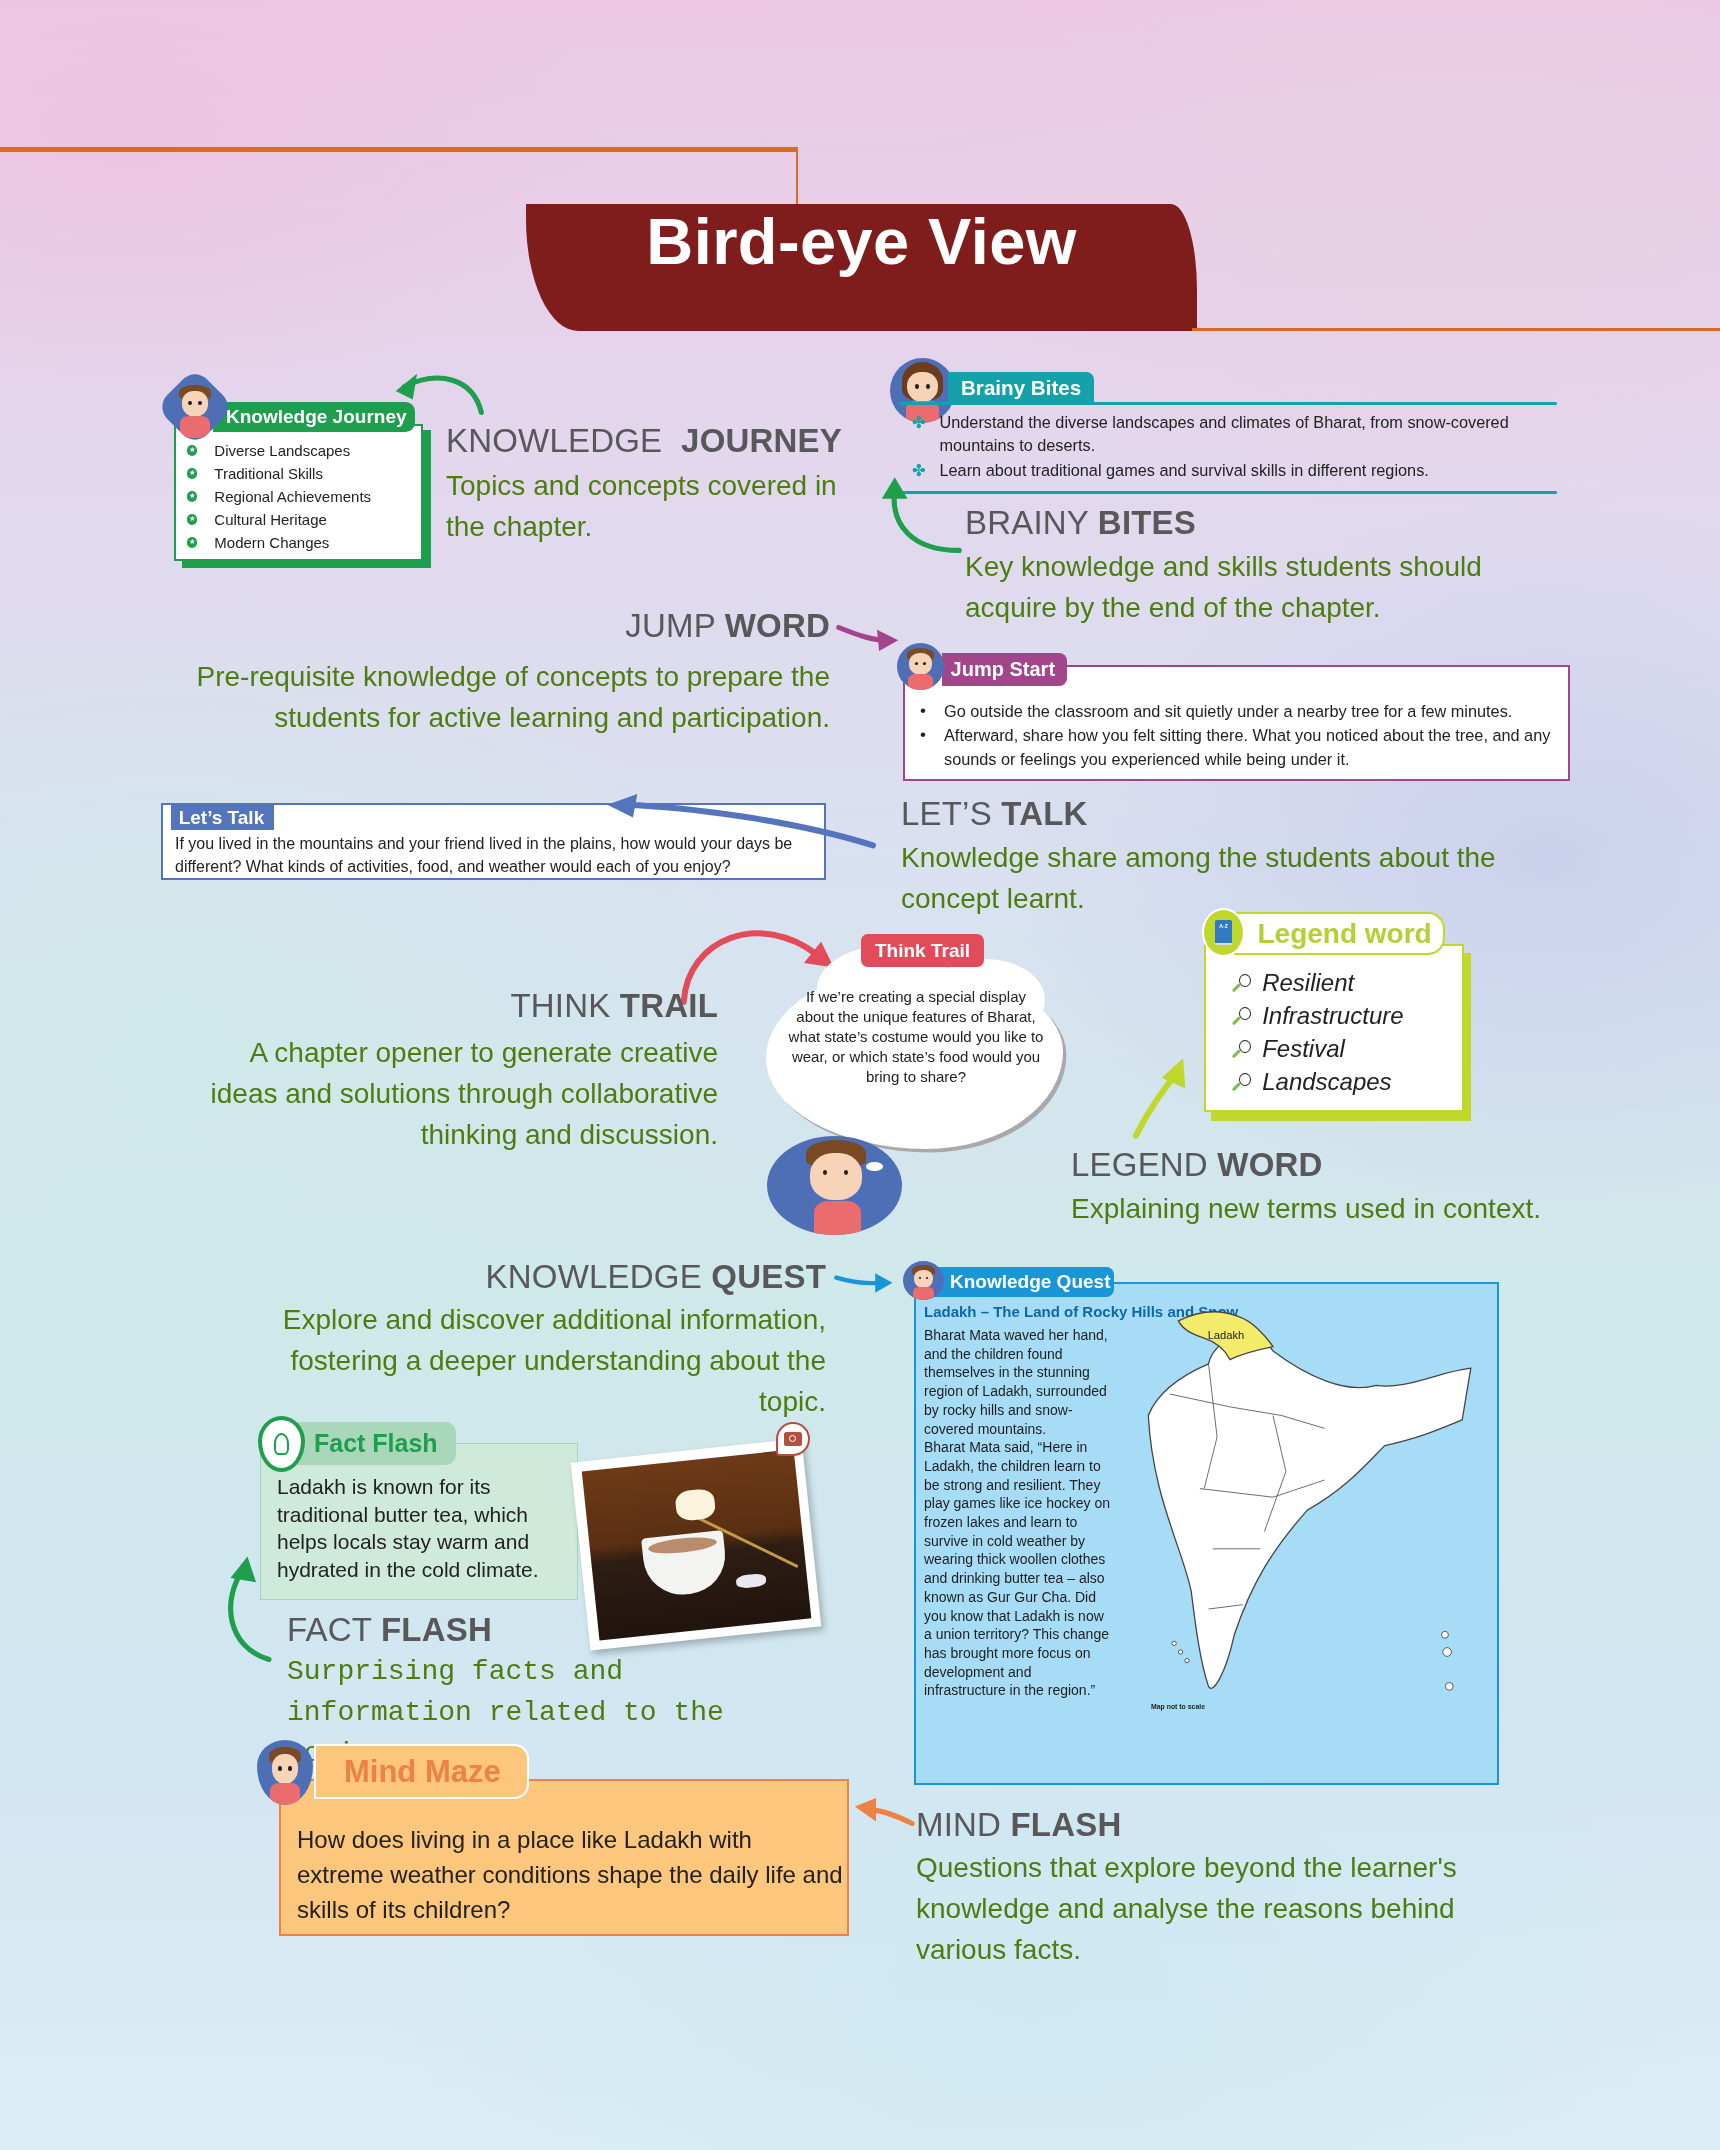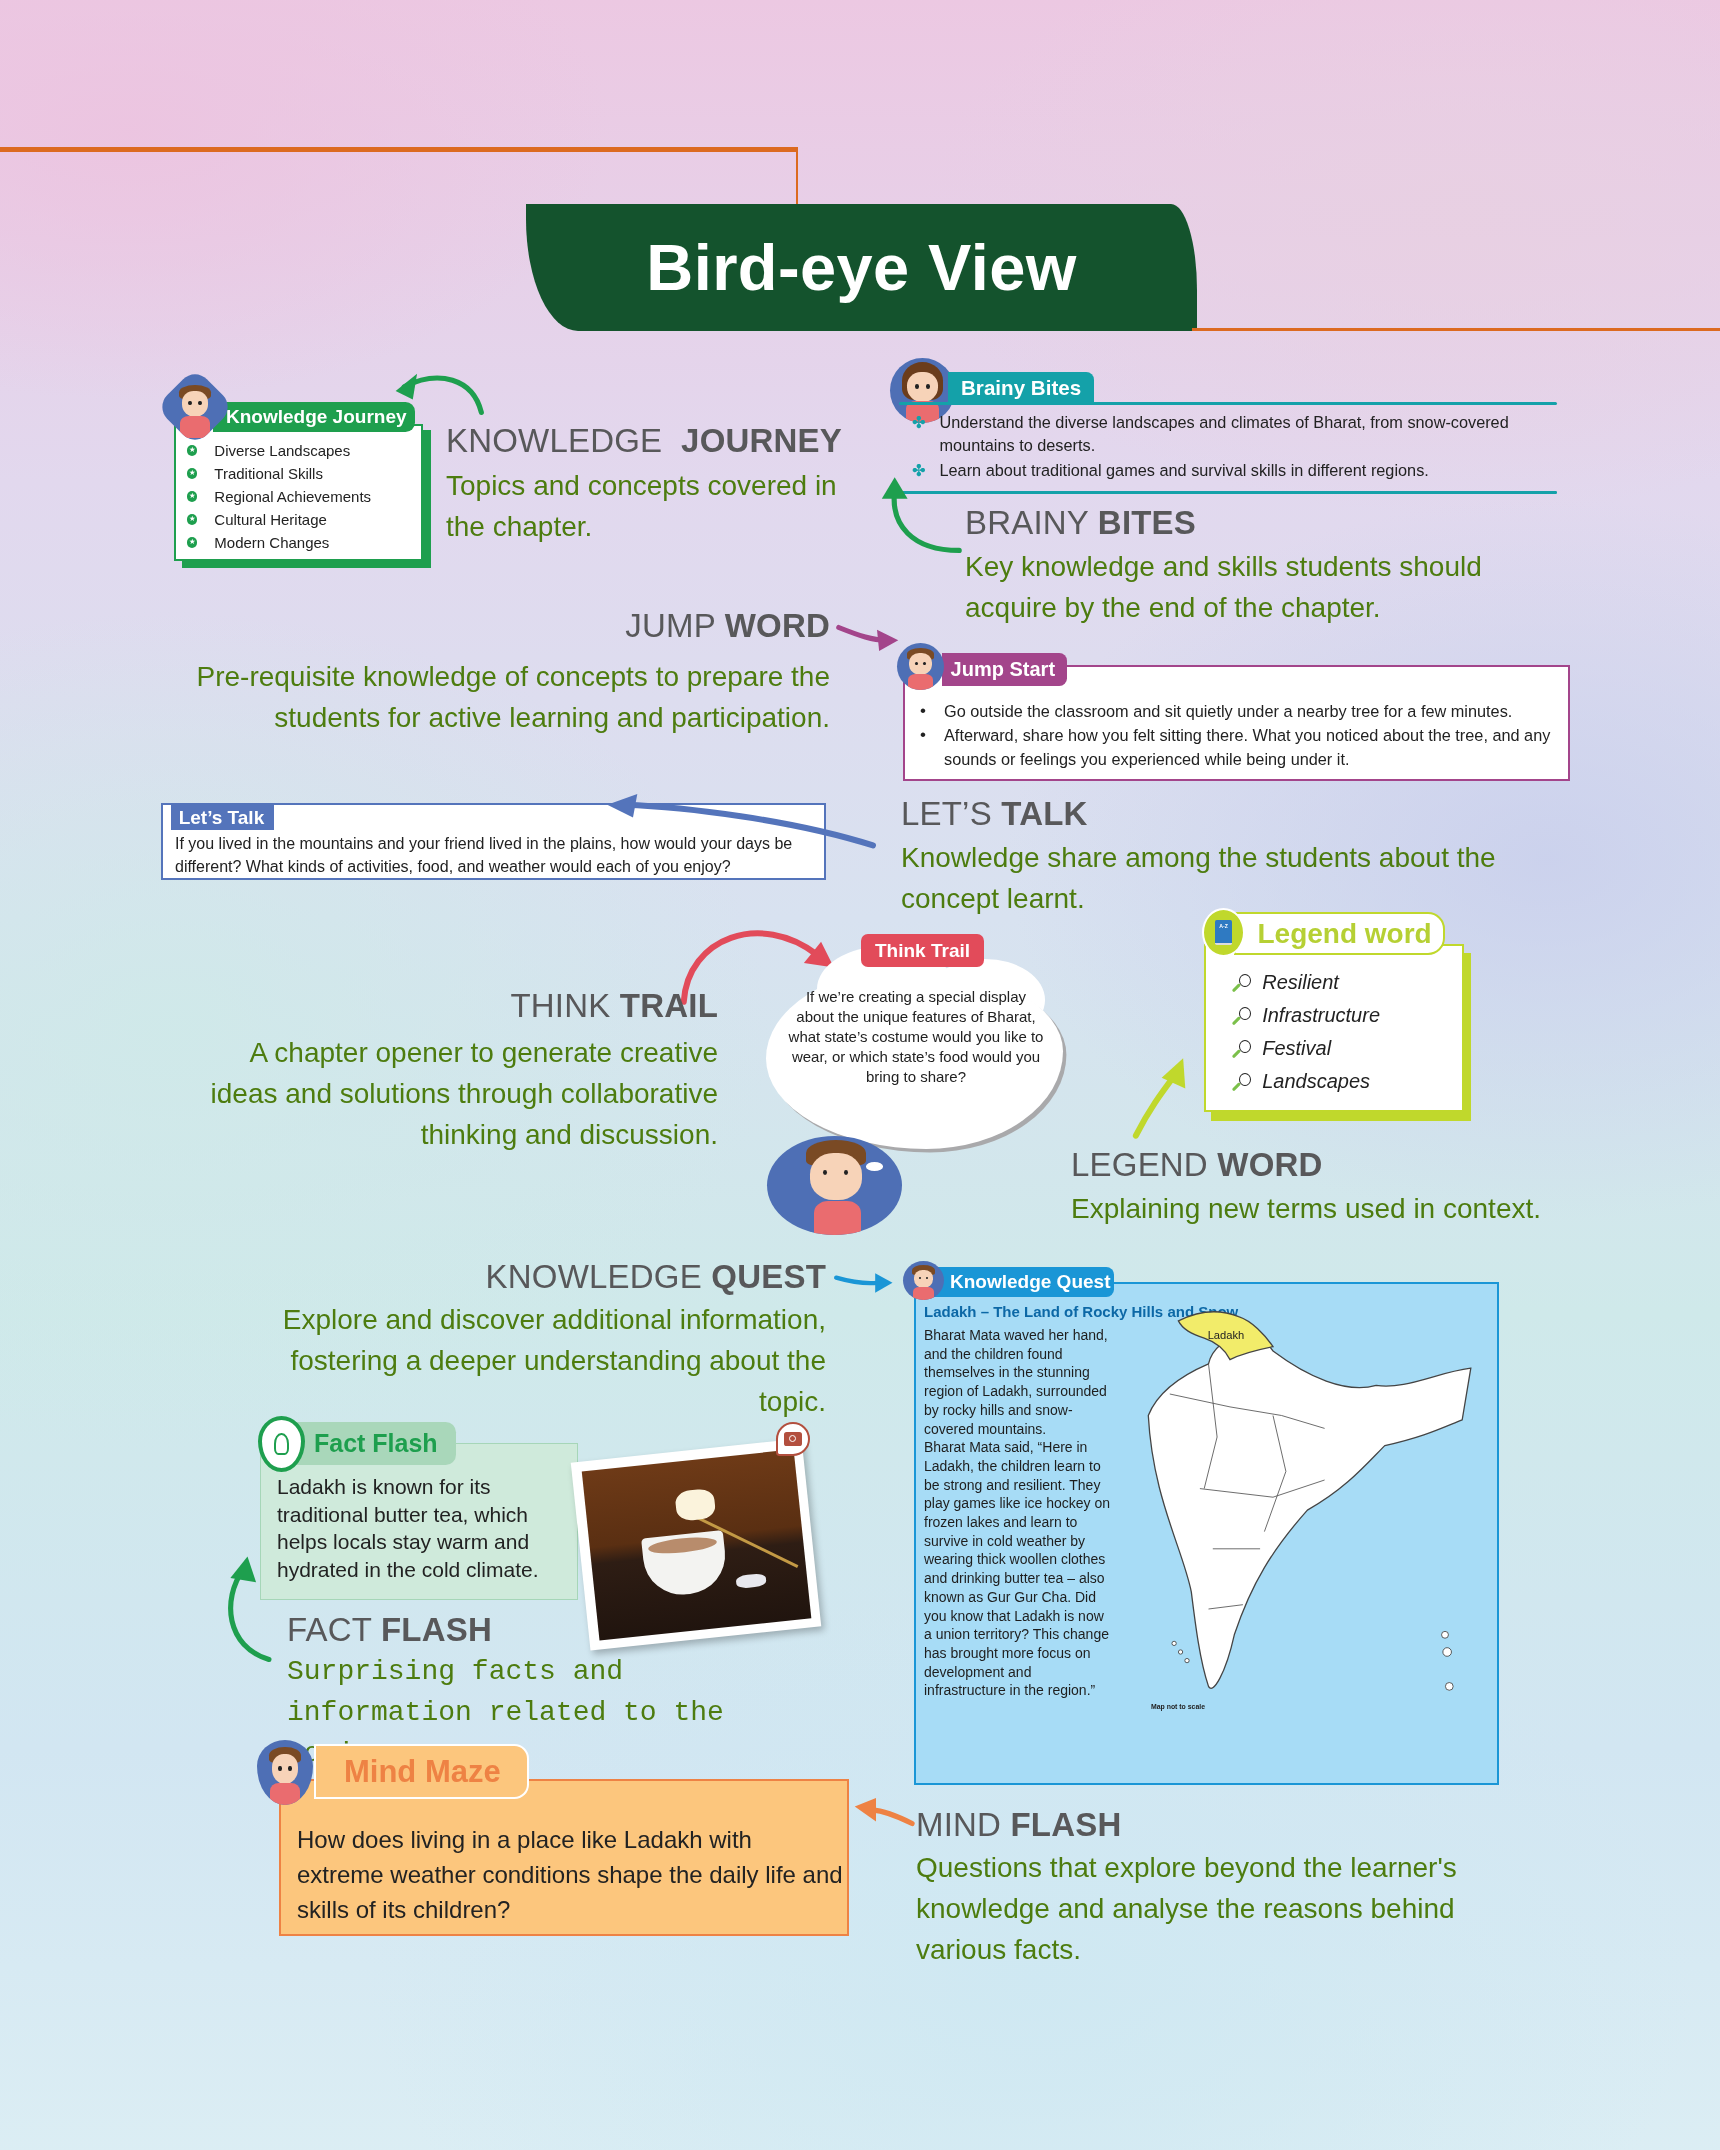--- a/index.html
+++ b/index.html
@@ -15,23 +15,23 @@
       radial-gradient(ellipse 946px 602px at 1032px 1979px, rgba(206,232,242,0.9), transparent 70%),
       linear-gradient(180deg, #ecc8e2 0%, #e2d8ee 22%, #d8e2f0 42%, #cfe9ea 60%, #d2e6f2 80%, #dceef4 100%);
   }
   .abs { position: absolute; }
 
   
   .title-line-h { left: 0; top: 147px; width: 798px; height: 5.2px; background: #dc6a20; }
   .title-line-v { left: 796px; top: 147px; width: 2.2px; height: 61px; background: #dc6a20; }
   .title-banner {
     left: 526px; top: 204px; width: 671px; height: 127px;
-    background: #14532d; border-radius: 34px 13px 0 0 / 86px 13px 0 0;
+    background: #7f1d1d; border-radius: 34px 13px 0 0 / 86px 13px 0 0;
     border-top-left-radius: 0; border-bottom-left-radius: 52px 112px; border-top-right-radius: 26px 86px;
-    display: flex; align-items: center; justify-content: center;
+    display: flex; align-items: flex-start; justify-content: center;
   }
   .title-underline { left: 1192px; top: 328px; width: 528px; height: 2.6px; background: #dc6a20; }
   .title-text { color: #fff; font-weight: 700; font-size: 65px; letter-spacing: 0.4px; }
 
   
   .desc-title { color: #58585a; font-size: 33px; letter-spacing: 0.2px; white-space: nowrap; }
   .desc-title b { font-weight: 700; }
   .desc-body { color: #4d7c0f; font-size: 28px; line-height: 41px; }
   .right { text-align: right; }
 
@@ -82,21 +82,21 @@
   .tt-text { left: 787px; top: 987px; width: 258px; font-size: 15px; color: #222; line-height: 20px; text-align: center; }
   .tt-avatar { left: 767px; top: 1136px; width: 135px; height: 99px; border-radius: 50%; background: #4e6fb5; overflow: hidden; }
 
   
   .lw-shadow { left: 1211px; top: 953px; width: 260px; height: 168px; background: #c0d82c; }
   .lw-box { left: 1204px; top: 944px; width: 260px; height: 168px; background: #fff; border: 2.6px solid #c0d82c; }
   .lw-tab { left: 1234px; top: 912px; width: 211px; height: 43px; background: #fff; border: 2.6px solid #c0d82c; border-radius: 0 17px 17px 0; color: #b6d034; font-weight: 700; font-size: 28px; display: flex; align-items: center; padding-left: 21.5px; }
   .lw-icon { left: 1202px; top: 908px; width: 43px; height: 49px; border-radius: 50%; background: #c0d82c; border: 2.6px solid #fff; display: flex; align-items: center; justify-content: center; }
   .book { width: 17px; height: 25px; background: #2f7ac2; border-radius: 1.7px; color: #fff; font-size: 5.2px; font-weight: 700; text-align: center; padding-top: 3.4px; border-bottom: 2.6px solid #ddd; }
   .lw-list { left: 1234px; top: 966px; list-style: none; }
-  .lw-list li { display: flex; align-items: center; height: 33px; font-size: 20px; font-style: italic; color: #222; }
+  .lw-list li { display: flex; align-items: center; height: 33px; font-size: 24px; font-style: italic; color: #222; }
   .mag { position: relative; width: 17px; height: 17px; margin-right: 11.2px; flex: none; }
   .mag .ring { position: absolute; right: 0; top: 0; width: 12px; height: 13px; border: 1.7px solid #222; border-radius: 50%; }
   .mag .handle { position: absolute; left: 0.9px; bottom: -1.7px; width: 3.4px; height: 9.5px; background: #7bc04a; transform: rotate(45deg); border-radius: 1.3px; }
 
   
   .kq-box { left: 914px; top: 1282px; width: 585px; height: 503px; background: #a7dcf6; border: 2.2px solid #1a96d6; }
   .kq-tab { left: 933px; top: 1267px; width: 181px; height: 30px; background: #1a96d6; border-radius: 0 7.7px 7.7px 0; color: #fff; font-weight: 700; font-size: 19px; display: flex; align-items: center; padding-left: 17px; }
   .kq-subtitle { left: 924px; top: 1303px; font-size: 15px; font-weight: 700; color: #0c68a6; }
   .kq-text { left: 924px; top: 1326px; width: 189px; font-size: 14px; color: #1e1e1e; line-height: 18.7px; }
   .kq-map { left: 1144px; top: 1308px; width: 344px; height: 430px; }

